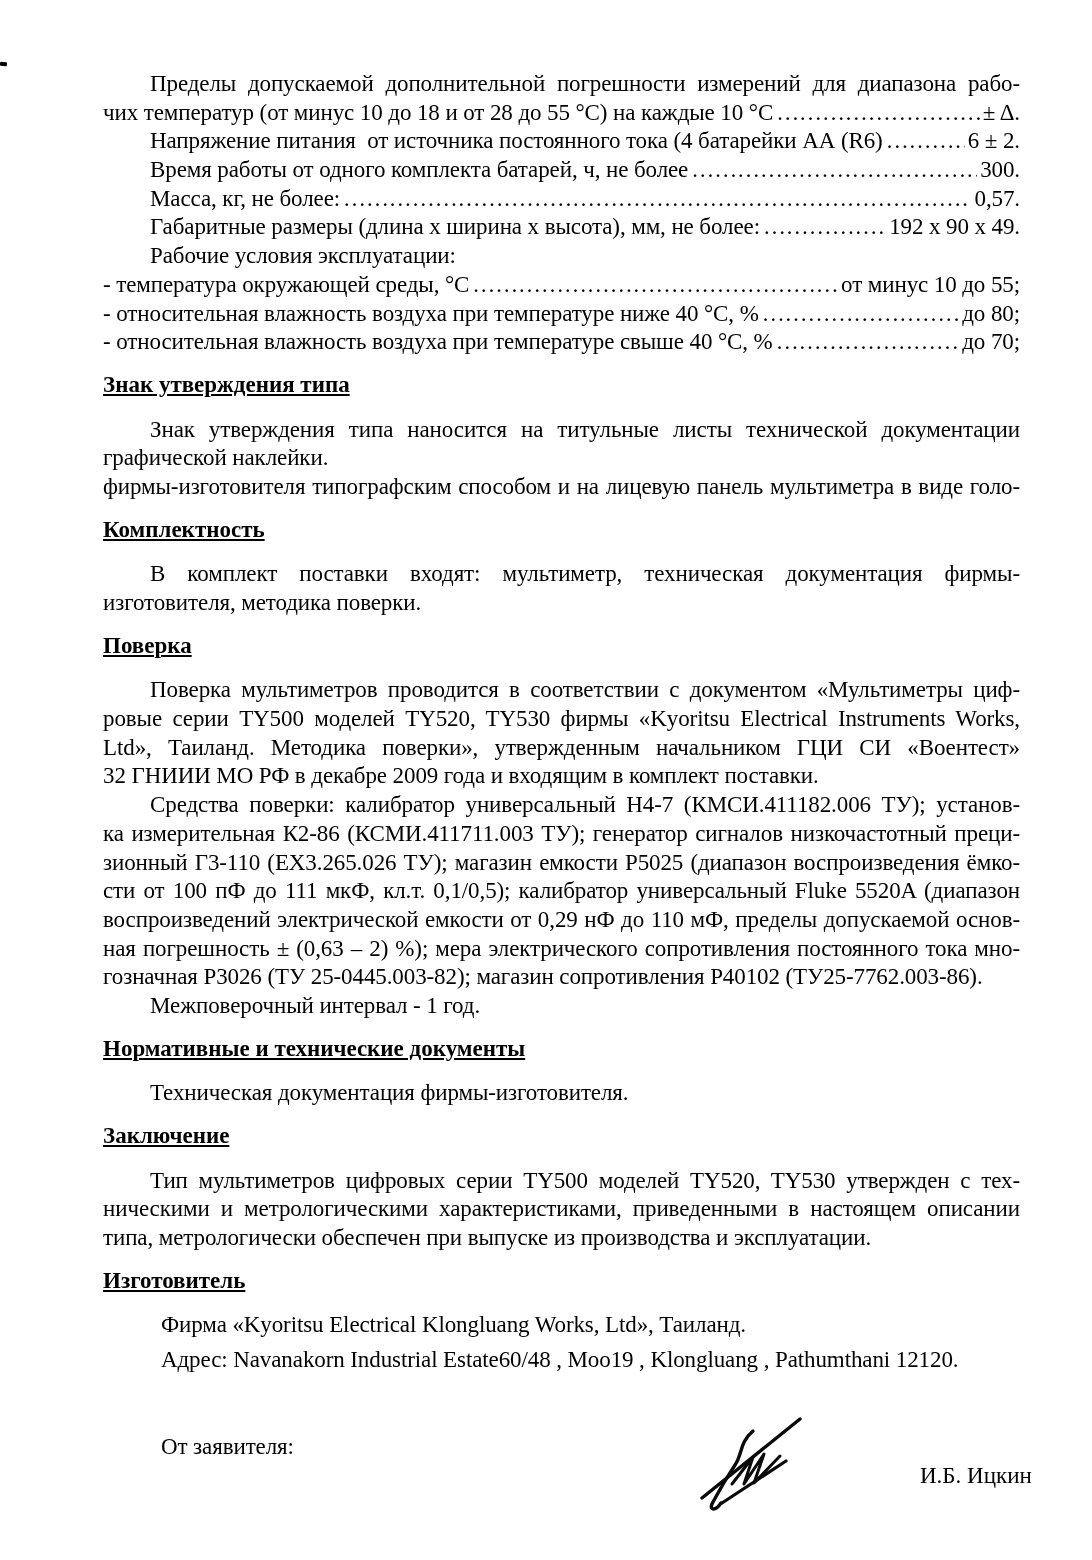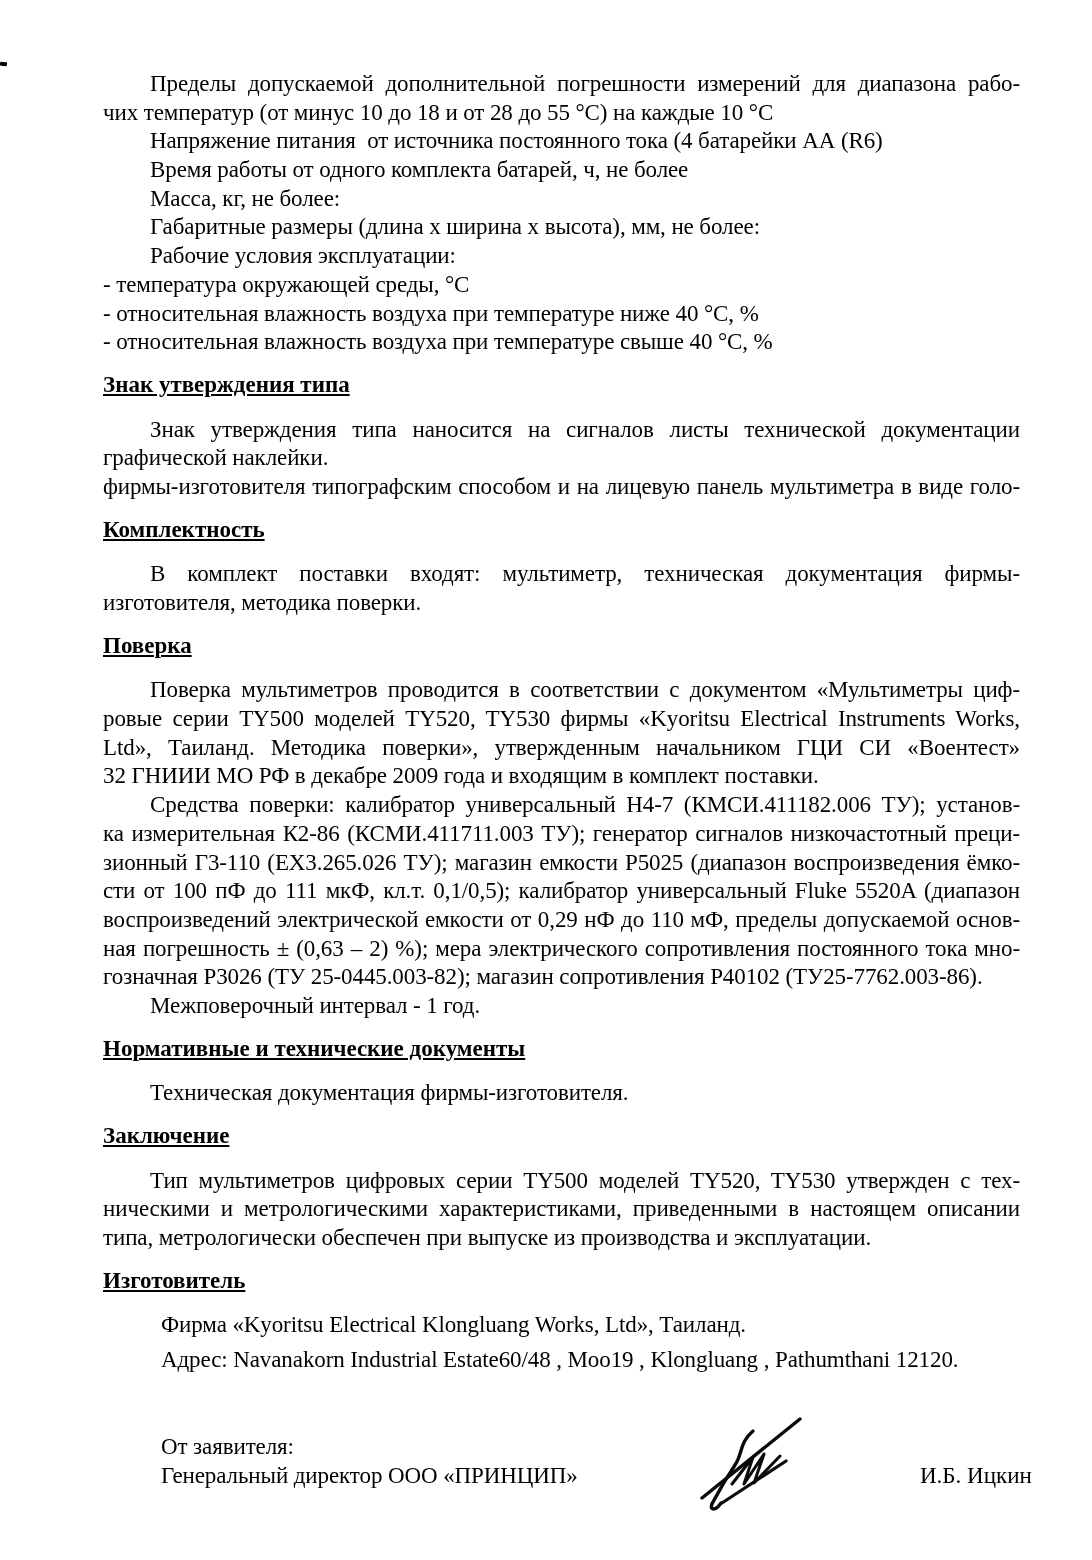--- a/index.html
+++ b/index.html
@@ -30,21 +30,21 @@
     text-align: justify;
     text-align-last: justify;
   }
   .jend { text-align: left; }
   .pf  { text-indent: 47px; }   
   .pf2 { text-indent: 58px; }   
   .ind { padding-left: 47px; }  
   .mt6 { margin-top: 6px; height: 28.7px; }
 
   
-  .leader { display: flex; flex-direction: column; }
+  .leader { display: flex; }
   .leader .lt { white-space: pre; flex: 0 0 auto; }
   .leader .dots {
     flex: 1 1 auto;
     overflow: hidden;
     white-space: nowrap;
     margin: 0 3px;
   }
   .leader .lv { white-space: pre; flex: 0 0 auto; text-align: right; }
 
   .hd {
@@ -140,21 +140,21 @@
     <span class="lv">до 80;</span>
   </div>
 
   <div class="row leader">
     <span class="lt">- относительная влажность воздуха при температуре свыше 40 °С, %</span>
     <span class="dots">………………………………………………………………………………</span>
     <span class="lv">до 70;</span>
   </div>
 
   <div class="hd">Знак утверждения типа</div>
-  <div class="row jl pf">Знак утверждения типа наносится на сигналов листы технической документации</div>
+  <div class="row jl pf">Знак утверждения типа наносится на титульные листы технической документации</div>
   <div class="row jend">графической наклейки.</div>
   <div class="row jl">фирмы-изготовителя типографским способом и на лицевую панель мультиметра в виде голо-</div>
 
   <div class="hd">Комплектность</div>
   <div class="row jl pf">В комплект поставки входят: мультиметр, техническая документация фирмы-</div>
   <div class="row jend">изготовителя, методика поверки.</div>
 
   <div class="hd">Поверка</div>
   <div class="row jl pf">Поверка мультиметров проводится в соответствии с документом «Мультиметры циф-</div>
   <div class="row jl">ровые серии TY500 моделей TY520, TY530 фирмы «Kyoritsu Electrical Instruments Works,</div>
@@ -178,21 +178,20 @@
   <div class="row jl pf">Тип мультиметров цифровых серии TY500 моделей TY520, TY530 утвержден с тех-</div>
   <div class="row jl">ническими и метрологическими характеристиками, приведенными в настоящем описании</div>
   <div class="row jend">типа, метрологически обеспечен   при выпуске из производства и эксплуатации.</div>
 
   <div class="hd">Изготовитель</div>
   <div class="row jend pf2">Фирма «Kyoritsu Electrical Klongluang Works, Ltd», Таиланд.</div>
   <div class="row jend pf2 mt6">Адрес: Navanakorn Industrial Estate60/48 , Moo19 , Klongluang , Pathumthani 12120.</div>
 
   <div class="footer">
     <div class="row jend pf2">От заявителя:</div>
-    <div class="row jend pf2">Генеральный директор ООО «ПРИНЦИП»</div>
 
     <svg class="sig-svg" width="118" height="108" viewBox="0 0 118 108" fill="none" xmlns="http://www.w3.org/2000/svg">
       <path d="M7 89 L105 10" stroke="#0a0a0a" stroke-width="3.4" stroke-linecap="round" fill="none"></path>
       <path d="M58 22 C44 34 48 44 40 56 C32 68 26 78 18 93 C13 101 20 103 26 94" stroke="#0a0a0a" stroke-width="3.4" stroke-linecap="round" fill="none"></path>
       <path d="M37 75 L58 48 L49 75 L69 45 L59 74 L85 47" stroke="#0a0a0a" stroke-width="3" stroke-linecap="round" stroke-linejoin="round" fill="none"></path>
       <path d="M27 94 L91 52" stroke="#0a0a0a" stroke-width="3.2" stroke-linecap="round" fill="none"></path>
     </svg>
 
     <span class="signer-name">И.Б. Ицкин</span>
   </div>

